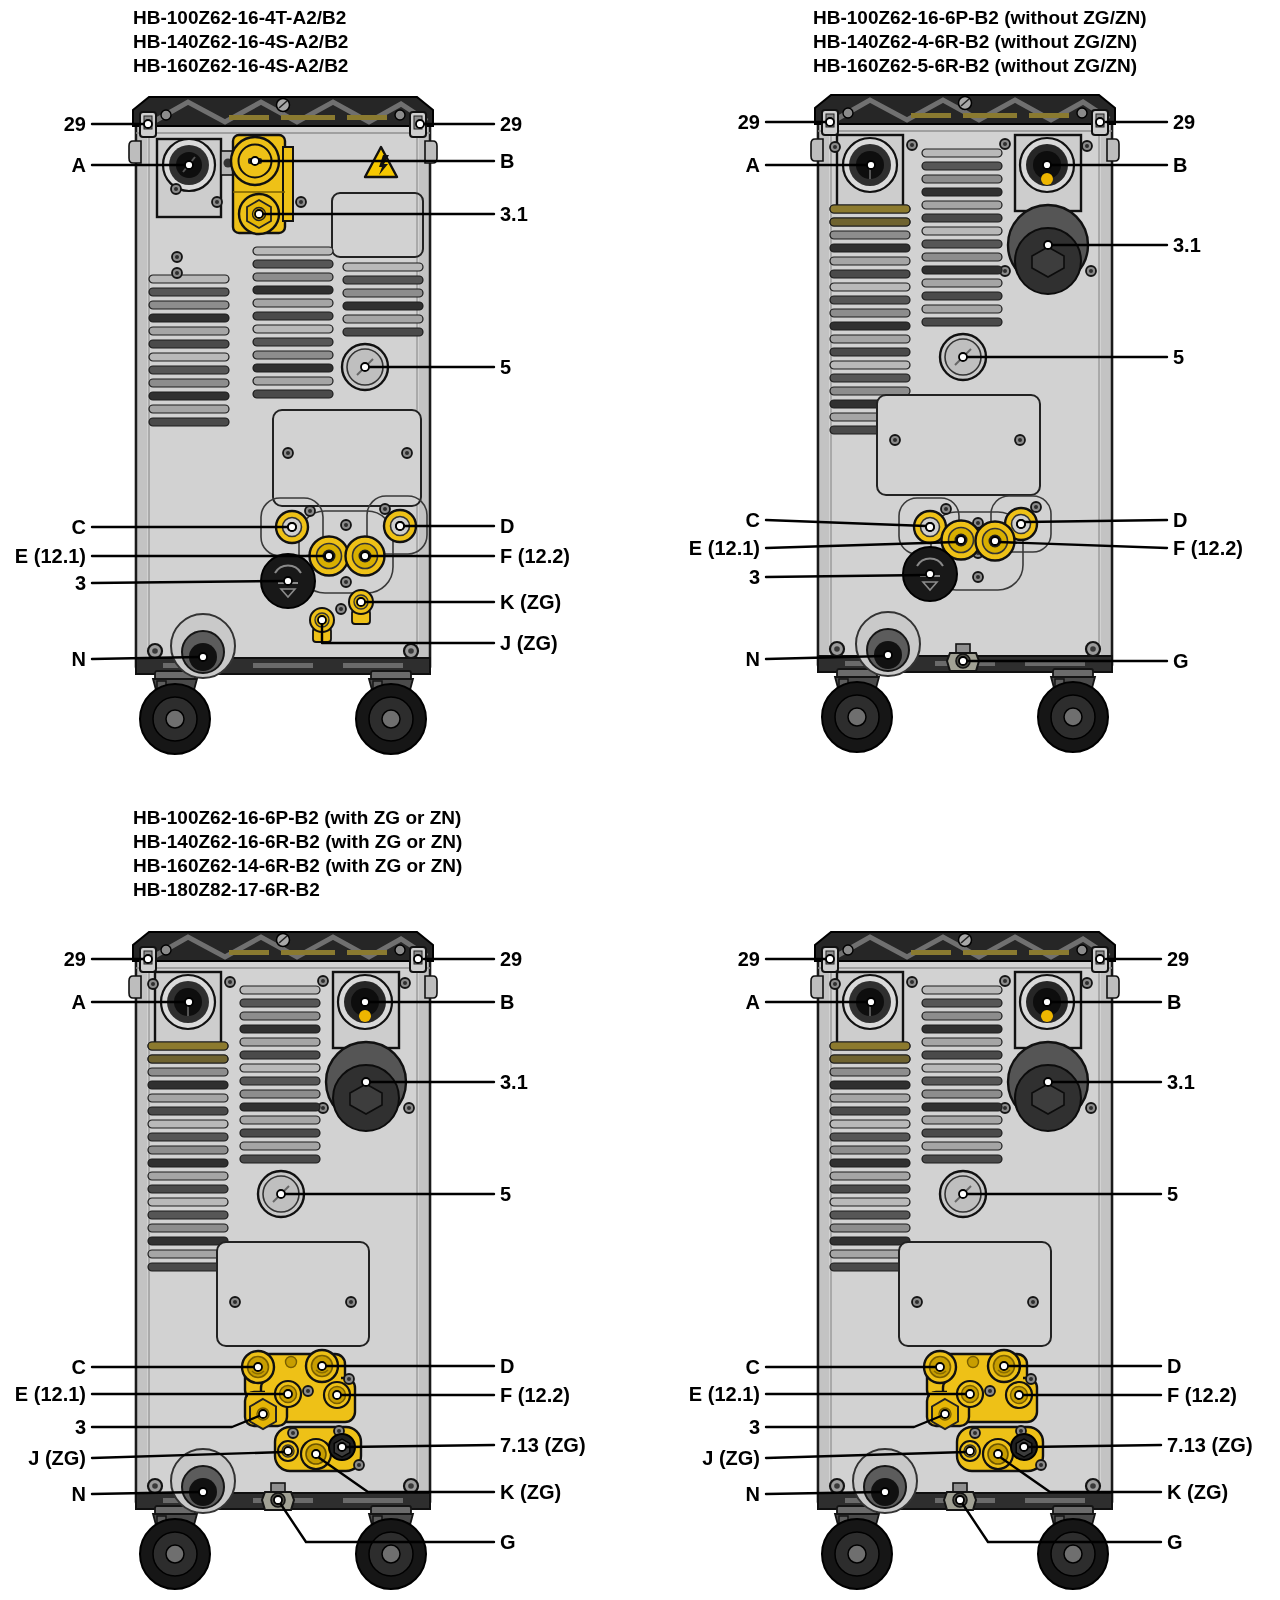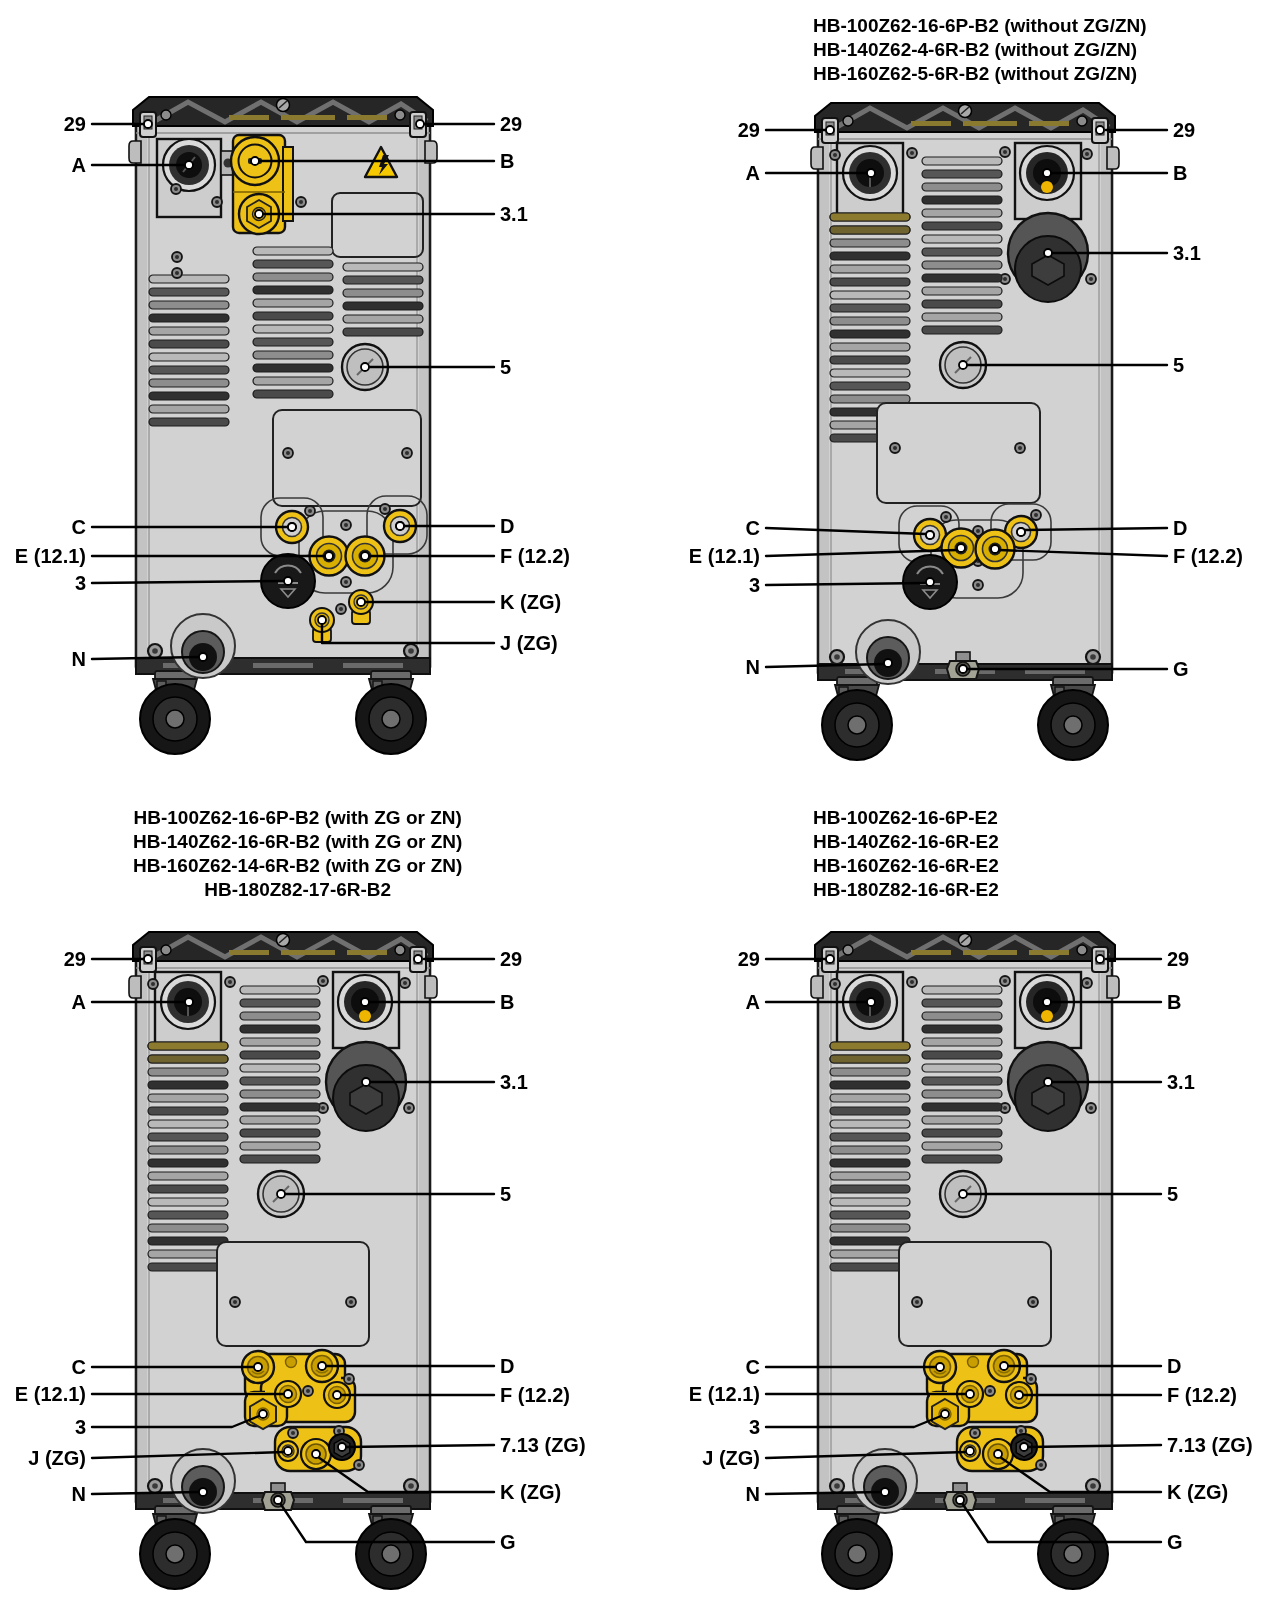--- a/index.html
+++ b/index.html
@@ -1,19 +1,19 @@
 <!DOCTYPE html>
 <html style="--accent-yellow: #eec117; --cabinet-gray: #d2d2d2; --top-cap-dark: #262626; --line-black: #000000;"><head>
 <meta charset="utf-8">
 <style>
   html,body{margin:0;padding:0;background:#fff;}
   .stage{position:relative;width:1280px;height:1600px;background:#fff;overflow:hidden;
          font-family:"Liberation Sans",sans-serif;}
   .panel{position:absolute;width:640px;height:800px;}
-  #p1{left:0;top:0;} #p2{left:640px;top:8px;text-decoration:underline;} #p3{left:0;top:800px;text-align:center;} #p4{left:640px;top:800px;}
+  #p1{left:0;top:0;} #p2{left:640px;top:0;text-decoration:underline;} #p3{left:0;top:800px;} #p4{left:640px;top:800px;}
   .titles{position:absolute;font-weight:bold;font-size:19px;line-height:24px;color:#000;
           white-space:nowrap;z-index:2;}
   #p1 .titles,#p3 .titles{left:133px;top:6px;}
   #p2 .titles,#p4 .titles{left:173px;top:6px;}
   svg.fig{position:absolute;left:0;top:0;}
   .lbl{font-family:"Liberation Sans",sans-serif;font-weight:bold;font-size:20px;fill:#000;}
   .ld{stroke:#000;stroke-width:2.4;fill:none;stroke-linecap:round;stroke-linejoin:round;}
   .dot{fill:#fff;stroke:#000;stroke-width:1.8;}
   .yl{fill:var(--accent-yellow,#eec117);}
 </style>
@@ -308,20 +308,25 @@
   <g id="machine-v3">
           <use href="#cab-base"></use>
           <use href="#top-v2"></use>
           <use href="#mid-v3"></use>
           <use href="#bot-v3"></use>
         </g>
 </defs>
 </svg>
 
 <div class="panel" id="p1">
+  <div class="titles">
+    <div>HB-100Z62-16-4T-A2/B2</div>
+    <div>HB-140Z62-16-4S-A2/B2</div>
+    <div>HB-160Z62-16-4S-A2/B2</div>
+  </div>
   <svg class="fig" viewBox="0 0 640 800" width="640" height="800">
     <use href="#machine-v1" x="133" y="95"></use>
     <g>
           <line class="ld" x1="92" y1="124" x2="146" y2="124"></line>
           <circle class="dot" cx="148" cy="124" r="4"></circle>
           <text class="lbl" text-anchor="end" x="86" y="131">29</text>
         </g>
     <g>
           <line class="ld" x1="424" y1="124" x2="494" y2="124"></line>
           <circle class="dot" cx="420" cy="124" r="4"></circle>
@@ -552,26 +557,20 @@
         </g>
     <g>
           <polyline class="ld" points="280,703 306,742 494,742"></polyline>
           <circle class="dot" cx="278" cy="700" r="4"></circle>
           <text class="lbl" x="500" y="749">G</text>
         </g>
   </svg>
 </div>
 
 <div class="panel" id="p4">
-  <div class="titles">
-    <div>HB-100Z62-16-6P-E2</div>
-    <div>HB-140Z62-16-6R-E2</div>
-    <div>HB-160Z62-16-6R-E2</div>
-    <div>HB-180Z82-16-6R-E2</div>
-  </div>
   <svg class="fig" viewBox="0 0 640 800" width="640" height="800">
     <use href="#machine-v3" x="175" y="130"></use>
     <g>
           <line class="ld" x1="126" y1="159" x2="186" y2="159"></line>
           <circle class="dot" cx="190" cy="159" r="4"></circle>
           <text class="lbl" text-anchor="end" x="120" y="166">29</text>
         </g>
     <g>
           <line class="ld" x1="466" y1="159" x2="521" y2="159"></line>
           <circle class="dot" cx="460" cy="159" r="4"></circle>

